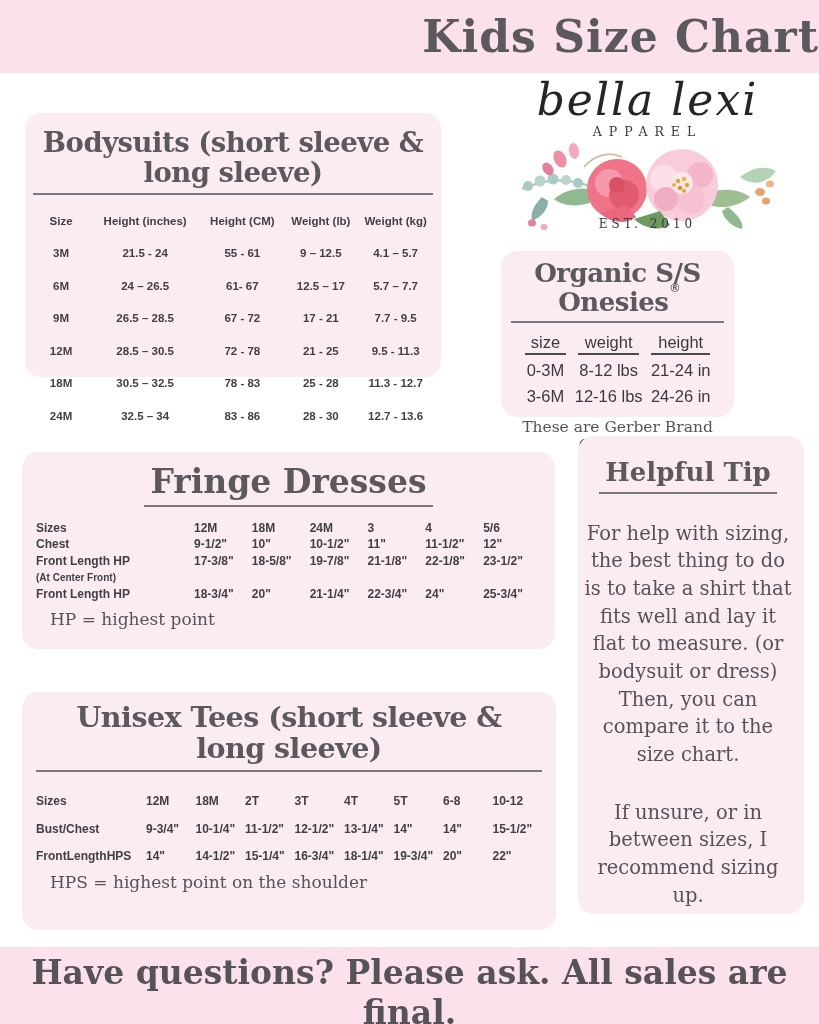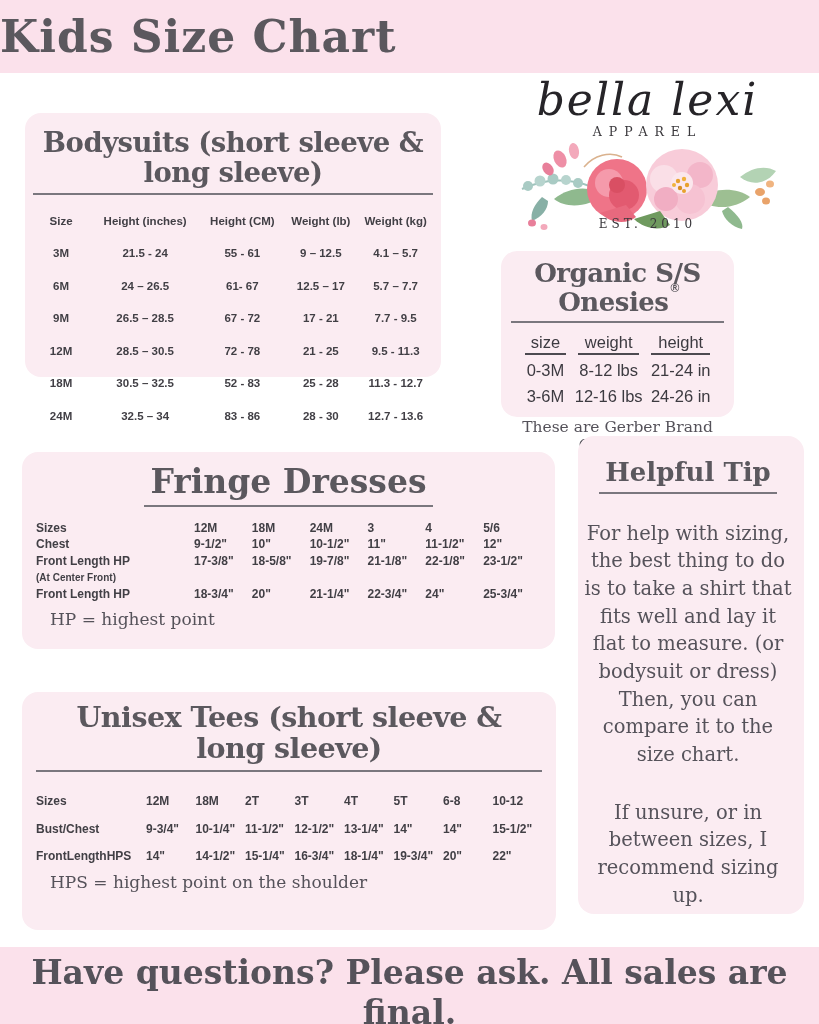--- a/index.html
+++ b/index.html
@@ -2,21 +2,21 @@
 <html><head>
 <meta charset="utf-8">
 <style>
   html,body{margin:0;padding:0;}
   body{
     width:819px;height:1024px;position:relative;background:#ffffff;
     font-family:"Liberation Sans",sans-serif;overflow:hidden;
     -webkit-font-smoothing:antialiased;
   }
   .band{position:absolute;left:0;width:819px;background:#fbe1eb;color:#5b585e;text-align:center;}
-  .band-top{top:0;height:73px;display:flex;align-items:center;justify-content:flex-start;}
+  .band-top{top:0;height:73px;display:flex;align-items:center;justify-content:flex-end;}
   .band-top h1{margin:0;font-family:"DejaVu Serif",serif;font-weight:600;font-size:44px;letter-spacing:1px;color:#5b585e;}
   .band-bottom{top:947px;height:77px;padding-top:6px;box-sizing:border-box;}
   .band-bottom .l1{font-family:"DejaVu Serif",serif;font-size:33px;font-weight:600;color:#55525a;line-height:1.2;}
   .band-bottom .l2{font-family:"DejaVu Serif",serif;font-size:21px;color:#55525a;line-height:1.3;text-align:right;}
 
   .panel{position:absolute;background:#fbecf2;border-radius:16px;box-sizing:border-box;color:#55525a;}
   .panel h2{margin:0 auto;font-family:"DejaVu Serif",serif;font-weight:600;color:#5b585e;text-align:center;
     display:inline-block;border-bottom:2px solid #7a777e;padding:0 6px 5px 6px;line-height:1.1;}
   .hwrap{text-align:center;}
 
@@ -112,21 +112,21 @@
       <div class="tr tb">
         <div class="td">12M</div>
         <div class="td">28.5 – 30.5</div>
         <div class="td">72 - 78</div>
         <div class="td">21 - 25</div>
         <div class="td">9.5 - 11.3</div>
       </div>
       <div class="tr tb">
         <div class="td">18M</div>
         <div class="td">30.5 – 32.5</div>
-        <div class="td">52 - 83</div>
+        <div class="td">78 - 83</div>
         <div class="td">25 - 28</div>
         <div class="td">11.3 - 12.7</div>
       </div>
       <div class="tr tb">
         <div class="td">24M</div>
         <div class="td">32.5 – 34</div>
         <div class="td">83 - 86</div>
         <div class="td">28 - 30</div>
         <div class="td">12.7 - 13.6</div>
       </div>

